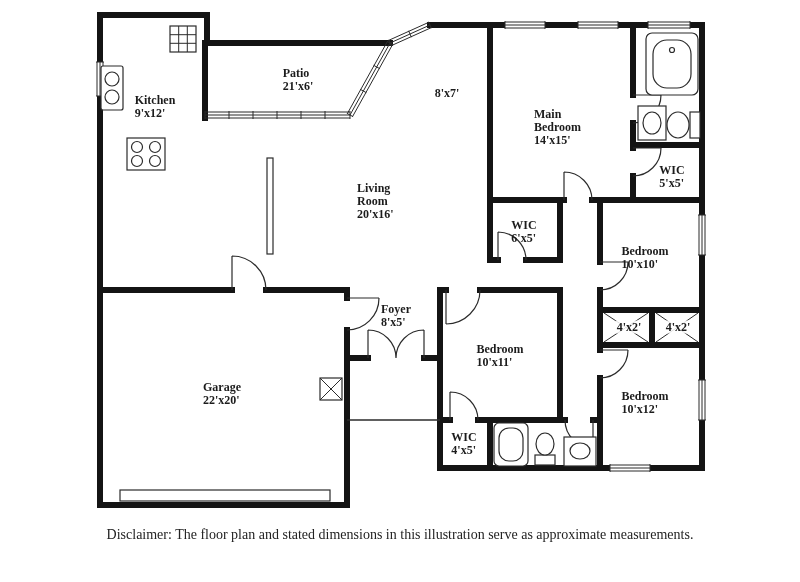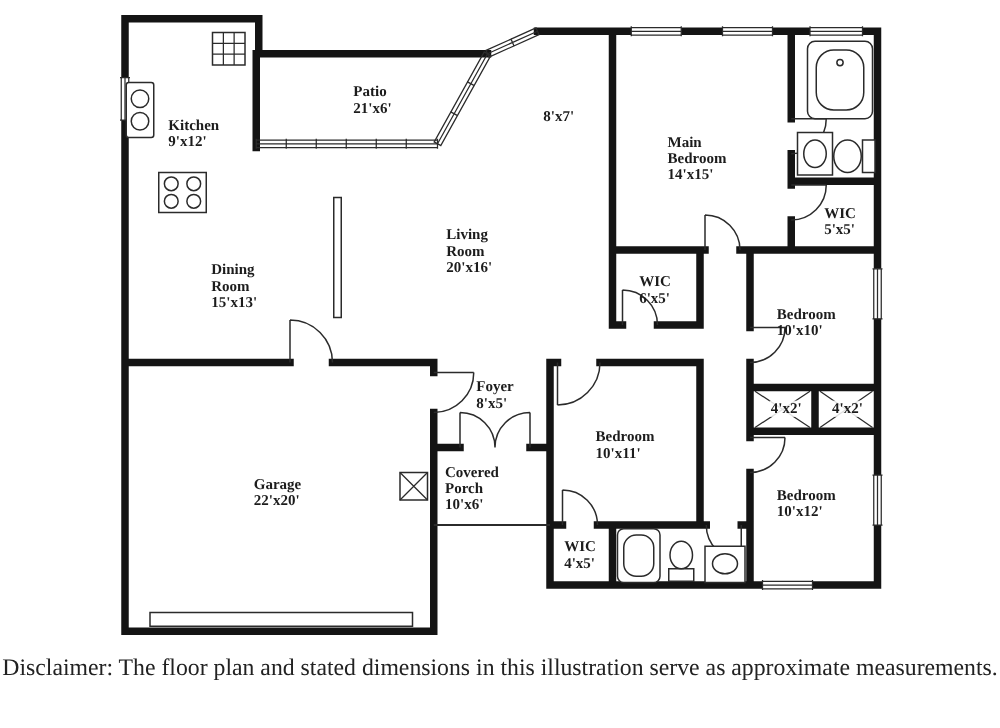--- a/index.html
+++ b/index.html
@@ -5,21 +5,21 @@
   html,body { margin:0; padding:0; background:#ffffff; }
   .page { position:relative; width:800px; height:582px; background:#ffffff; overflow:hidden;
           font-family:"Liberation Serif", serif; }
   .plan { position:absolute; inset:0; }
   svg.drawing { position:absolute; left:0; top:0; }
   .label { position:absolute; transform:translate(-50%,-50%); 
            font-weight:bold; font-size:12px; line-height:13px; color:#1c1c1c; white-space:normal; }
   .label span { display:block; }
   .label.bg { background:rgba(255,255,255,0.85); padding:0 1px; }
   .disclaimer { position:absolute; left:0; right:0; top:524px; text-align:center;
-                font-size:19px; line-height:21px; color:#222222; }
+                font-size:14px; line-height:21px; color:#222222; }
 </style>
 </head>
 <body>
 
 <div class="page">
   <div class="plan">
 
     <svg class="drawing" width="800" height="582" viewBox="0 0 800 582" fill="none">
 
       <g>
@@ -173,24 +173,20 @@
       <span>8'x7'</span>
     </div>
     <div class="label" style="left:570px; top:127px; width:72px;">
       <span>Main Bedroom</span>
       <span>14'x15'</span>
     </div>
     <div class="label" style="left:672px; top:177px;">
       <span>WIC</span>
       <span>5'x5'</span>
     </div>
-    <div class="label" style="left:193px; top:229px; width:48px;">
-      <span>Dining Room</span>
-      <span>15'x13'</span>
-    </div>
     <div class="label" style="left:381px; top:201px; width:48px;">
       <span>Living Room</span>
       <span>20'x16'</span>
     </div>
     <div class="label" style="left:524px; top:232px;">
       <span>WIC</span>
       <span>6'x5'</span>
     </div>
     <div class="label" style="left:645px; top:258px;">
       <span>Bedroom</span>
@@ -206,24 +202,20 @@
     <div class="label bg" style="left:678px; top:327px;">
       <span>4'x2'</span>
     </div>
     <div class="label" style="left:500px; top:356px;">
       <span>Bedroom</span>
       <span>10'x11'</span>
     </div>
     <div class="label" style="left:222px; top:394px;">
       <span>Garage</span>
       <span>22'x20'</span>
-    </div>
-    <div class="label" style="left:392px; top:391px; width:72px;">
-      <span>Covered Porch</span>
-      <span>10'x6'</span>
     </div>
     <div class="label" style="left:464px; top:444px;">
       <span>WIC</span>
       <span>4'x5'</span>
     </div>
     <div class="label" style="left:645px; top:403px;">
       <span>Bedroom</span>
       <span>10'x12'</span>
     </div>
   </div>

